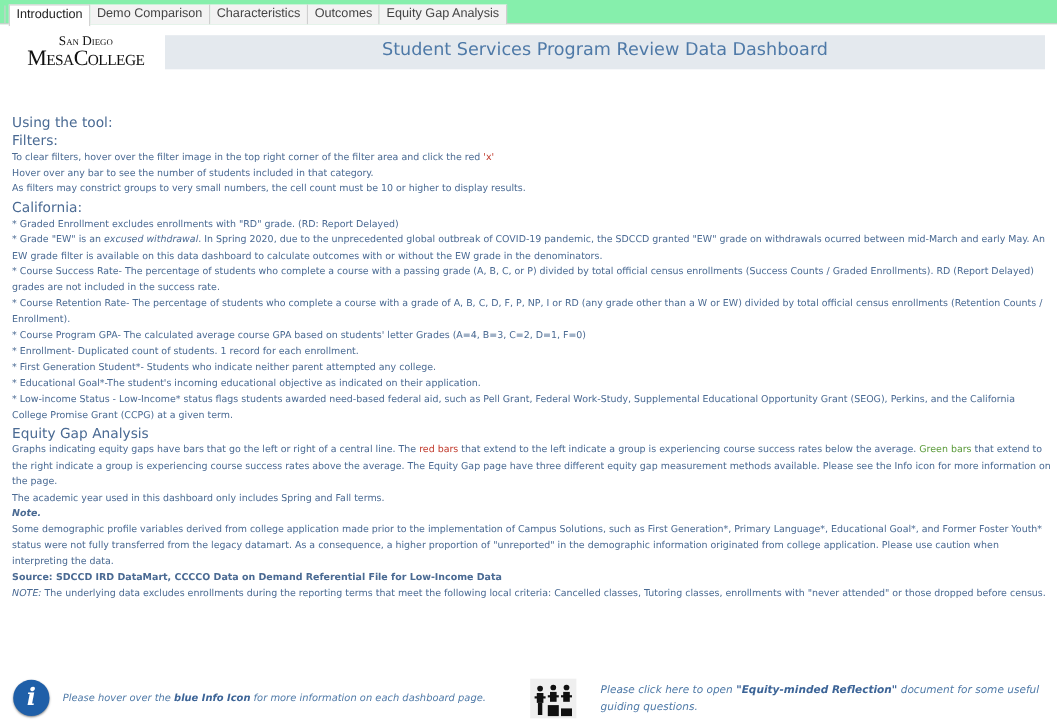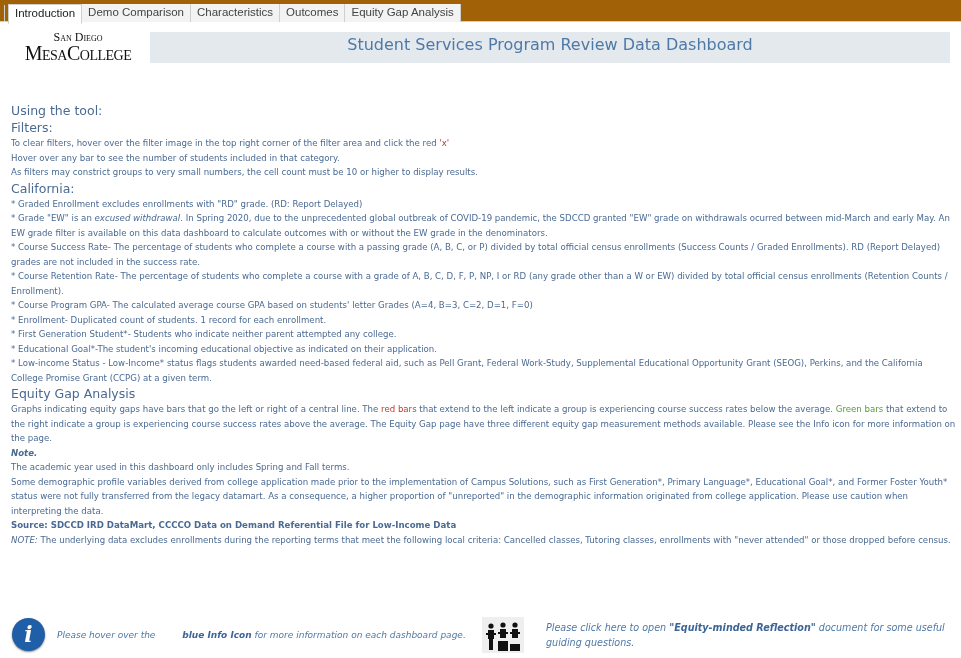--- a/index.html
+++ b/index.html
@@ -1,36 +1,36 @@
 <!DOCTYPE html>
 <html><head>
 <meta charset="utf-8">
 <style>
   html, body { margin:0; padding:0; background:#ffffff; }
   body { width:961px; height:658px; overflow:hidden; position:relative; font-family:"DejaVu Sans", sans-serif; color:#4a6a93; }
-  .tabbar { position:absolute; left:0; top:0; width:961px; height:21px; background:#a16207; border-bottom:1px solid #cfcfcf; }
+  .tabbar { position:absolute; left:0; top:0; width:961px; height:21px; background:#86efac; border-bottom:1px solid #cfcfcf; }
   .tabbar .lead { position:absolute; left:0; top:5px; width:4px; height:16px; border-right:1px solid #cfcfcf; }
   .tabs { position:absolute; left:8px; top:4px; display:flex; height:18px; }
   .tab { font-family:"Liberation Sans", sans-serif; font-size:11.5px; color:#444; padding:2px 6px 0 6px; height:16px; border-right:1px solid #cfcfcf; background:#f3f3f3; cursor:pointer; white-space:nowrap; }
   .tab.active { background:#ffffff; border:1px solid #cfcfcf; border-bottom:1px solid #ffffff; height:16px; color:#222; }
   .logo { position:absolute; left:20px; top:31px; width:116px; height:34px; font-family:"Liberation Serif", serif; color:#111; text-align:center; }
   .logo .l1 { font-size:12px; letter-spacing:0px; line-height:12px; font-variant:small-caps; }
   .logo .l2 { font-size:20px; line-height:20px; letter-spacing:-0.5px; font-variant:small-caps; }
   .banner { position:absolute; left:150px; top:32px; width:800px; height:31px; background:#e4e9ee; }
   .banner .title { position:absolute; left:0; right:0; top:3px; text-align:center; font-family:"DejaVu Sans", sans-serif; font-size:16px; color:#4e79a7; }
   .content { position:absolute; left:11px; top:102px; width:945px; font-size:8.6px; line-height:14.5px; color:#4a6a93; }
   .h { font-size:12.5px; line-height:17px; color:#4a6a93; }
   .p { white-space:normal; }
   .red { color:#c0392b; }
   .green { color:#5a9a3a; }
   .src { font-weight:bold; }
   .footer-info { position:absolute; left:12px; top:618px; display:flex; align-items:center; }
   .info-icon { width:33px; height:33px; border-radius:50%; background:#1f5fa8; box-shadow:0 1px 2px #888; color:#fff; font-family:"DejaVu Serif", serif; font-style:italic; font-weight:bold; font-size:22px; text-align:center; line-height:33px; cursor:pointer; }
   .info-text { margin-left:12px; font-size:9px; font-style:italic; color:#4e79a7; }
-  .info-text b { color:#3c6497;margin-left:24px; }
+  .info-text b { color:#3c6497; }
   .footer-eq { position:absolute; left:482px; top:617px; display:flex; align-items:center; }
   .eq-icon { width:42px; height:36px; background:#efefef; display:flex; align-items:flex-end; justify-content:center; cursor:pointer; }
   .eq-text { margin-left:22px; width:410px; font-size:9.6px; line-height:15px; font-style:italic; color:#4e79a7; cursor:pointer; }
   .eq-text b { color:#3c6497; }
 </style>
 </head>
 <body>
 
 <div class="tabbar">
   <div class="lead"></div>
@@ -66,22 +66,22 @@
   <div class="p">* Course Success Rate- The percentage of students who complete a course with a passing grade (A, B, C, or P) divided by total official census enrollments (Success Counts / Graded Enrollments). RD (Report Delayed) grades are not included in the success rate.</div>
   <div class="p">* Course Retention Rate- The percentage of students who complete a course with a grade of A, B, C, D, F, P, NP, I or RD (any grade other than a W or EW) divided by total official census enrollments (Retention Counts / Enrollment).</div>
   <div class="p">* Course Program GPA- The calculated average course  GPA based on students' letter Grades (A=4, B=3, C=2, D=1, F=0)</div>
   <div class="p">* Enrollment- Duplicated count of students.  1 record for each enrollment.</div>
   <div class="p">* First Generation Student*- Students who indicate neither parent attempted any college.</div>
   <div class="p">* Educational Goal*-The student's incoming educational objective as indicated on their application.</div>
   <div class="p">* Low-income Status -  Low-Income* status flags students awarded need-based federal aid, such as Pell Grant, Federal Work-Study, Supplemental Educational Opportunity Grant (SEOG), Perkins, and the California College Promise Grant (CCPG) at a  given term.</div>
 
   <div class="h">Equity Gap Analysis</div>
   <div class="p"><span>Graphs indicating equity gaps have bars that go the left or right of a central line.  The </span><span class="red">red bars</span><span> that extend to the left indicate a group is experiencing course success rates below the average.  </span><span class="green">Green bars</span><span> that extend to the right indicate a group is experiencing course success rates above the average. The Equity Gap page have three different equity gap measurement methods available. Please see the Info icon for more information on the page.</span></div>
+  <div class="p">The academic year used in this dashboard only includes Spring and Fall terms.</div>
   <div class="p"><b><i>Note.</i></b></div>
-  <div class="p">The academic year used in this dashboard only includes Spring and Fall terms.</div>
   <div class="p">Some demographic profile variables derived from college application made prior to the implementation of Campus Solutions, such as First Generation*, Primary Language*, Educational Goal*, and Former Foster Youth* status were not fully transferred from the legacy datamart. As a consequence, a higher proportion of "unreported" in the demographic information originated from college application. Please use caution when interpreting the data.</div>
   <div class="p src">Source: SDCCD IRD DataMart, CCCCO Data on Demand Referential File for Low-Income Data</div>
   <div class="p"><i>NOTE:</i><span> The underlying data excludes enrollments during the reporting terms that meet the following local criteria: Cancelled classes, Tutoring classes, enrollments with "never attended" or those dropped before census.</span></div>
 </div>
 
 <div class="footer-info">
   <div class="info-icon">i</div>
   <div class="info-text"><span>Please hover over the </span><b>blue Info Icon</b><span> for more information on each dashboard page.</span></div>
 </div>
 

